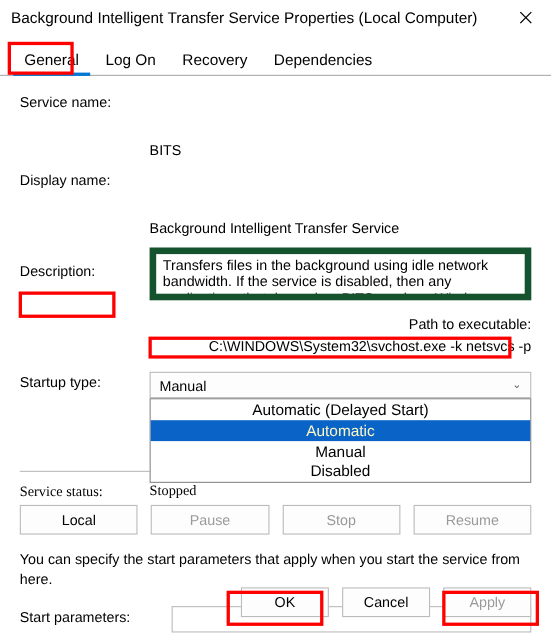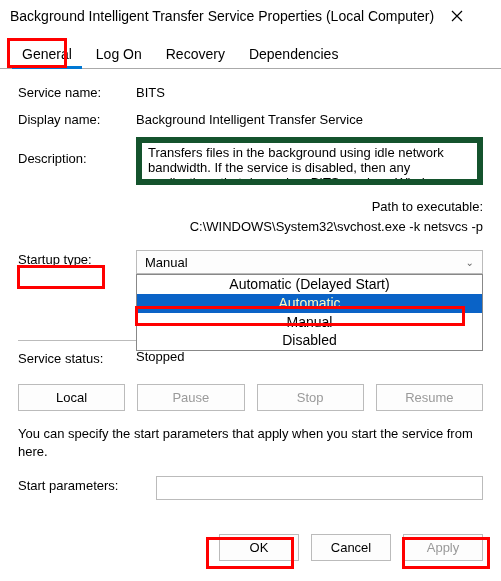--- a/index.html
+++ b/index.html
@@ -1,38 +1,38 @@
 <!DOCTYPE html>
 <html><head>
 <meta charset="utf-8">
 <style>
 * { box-sizing: border-box; margin: 0; padding: 0; }
 body { font-family: "Segoe UI", Tahoma, sans-serif; font-size: 13px; color: #000; background: #fff; width: 501px; height: 581px; overflow: hidden; position: relative; }
-.titlebar { display: flex; align-items: center; height: 32px; padding: 0 0 0 10px; font-size: 14px; }
+.titlebar { display: flex; align-items: center; justify-content: space-between; height: 32px; padding: 0 0 0 10px; font-size: 14px; }
 .titlebar-close { width: 46px; height: 32px; display: flex; align-items: center; justify-content: center; }
 .titlebar-close svg { width: 12px; height: 12px; }
 .hl { border: 3px solid #f00; position: absolute; pointer-events: none; z-index: 50; }
 .tabs { display: flex; padding: 8px 10px 0 10px; border-bottom: 1px solid #aaa; gap: 0; font-size: 14px; }
 .tab { padding: 6px 12px 6px 12px; cursor: pointer; position: relative; }
 .tab.active { color: #000; }
 .tab.active::after { content: ""; position: absolute; left: 2px; right: 2px; bottom: -1px; height: 3px; background: #0078d4; }
 .body { padding: 14px 18px 0 18px; position: relative; }
 .row { display: flex; align-items: flex-start; margin-bottom: 10px; }
 .lbl { width: 118px; flex-shrink: 0; padding-top: 2px; }
-.val { flex: 1; padding-top: 2px; }
+.val { flex: 1; padding-top: 2px; margin-top: 44px; }
 .desc-box { flex: 1; border: 6px solid #14532d; padding: 3px 6px; height: 48px; overflow: hidden; font-size: 13px; line-height: 1.15; }
 .path-block { margin-top: 12px; margin-bottom: 14px; line-height: 1.5; text-align: right; }
 .select-wrap { flex: 1; position: relative; }
 .select-btn { width: 100%; height: 24px; border: 1px solid #bbb; background: #fdfdfd; display: flex; align-items: center; justify-content: space-between; padding: 0 8px; font-size: 13px; cursor: pointer; }
 .chev { font-size: 10px; color: #666; }
 .dropdown { position: absolute; top: 24px; left: 0; right: 0; border: 1px solid #888; background: #fff; z-index: 20; text-align: center; }
 .dropdown-item { padding: 1px 6px; font-size: 14px; cursor: pointer; line-height: 1.2; }
 .dropdown-item.selected { background: #0a63c7; color: #fef9c3; }
 .divider { border-top: 1px solid #bbb; margin: 66px 0 8px 0; }
-.status-row { display: flex; margin-bottom: 18px; }
+.status-row { display: flex; align-items: center; margin-bottom: 4px; font-family: Liberation Serif, serif; }
 .btn-row { display: flex; gap: 12px; margin-bottom: 14px; }
 .btn { height: 27px; border: 1px solid #bbb; background: #fdfdfd; flex: 1; font-size: 13px; cursor: pointer; }
 .btn:disabled { color: #9a9a9a; cursor: default; }
 .hint { line-height: 1.35; margin-bottom: 16px; }
 .param-input { flex: 1; height: 24px; border: 1px solid #bbb; padding: 0 6px; font-size: 13px; }
 .footer { position: absolute; bottom: 20px; right: 18px; display: flex; gap: 12px; }
 .footer .btn { width: 80px; flex: none; }
 </style>
 </head>
 <body>

